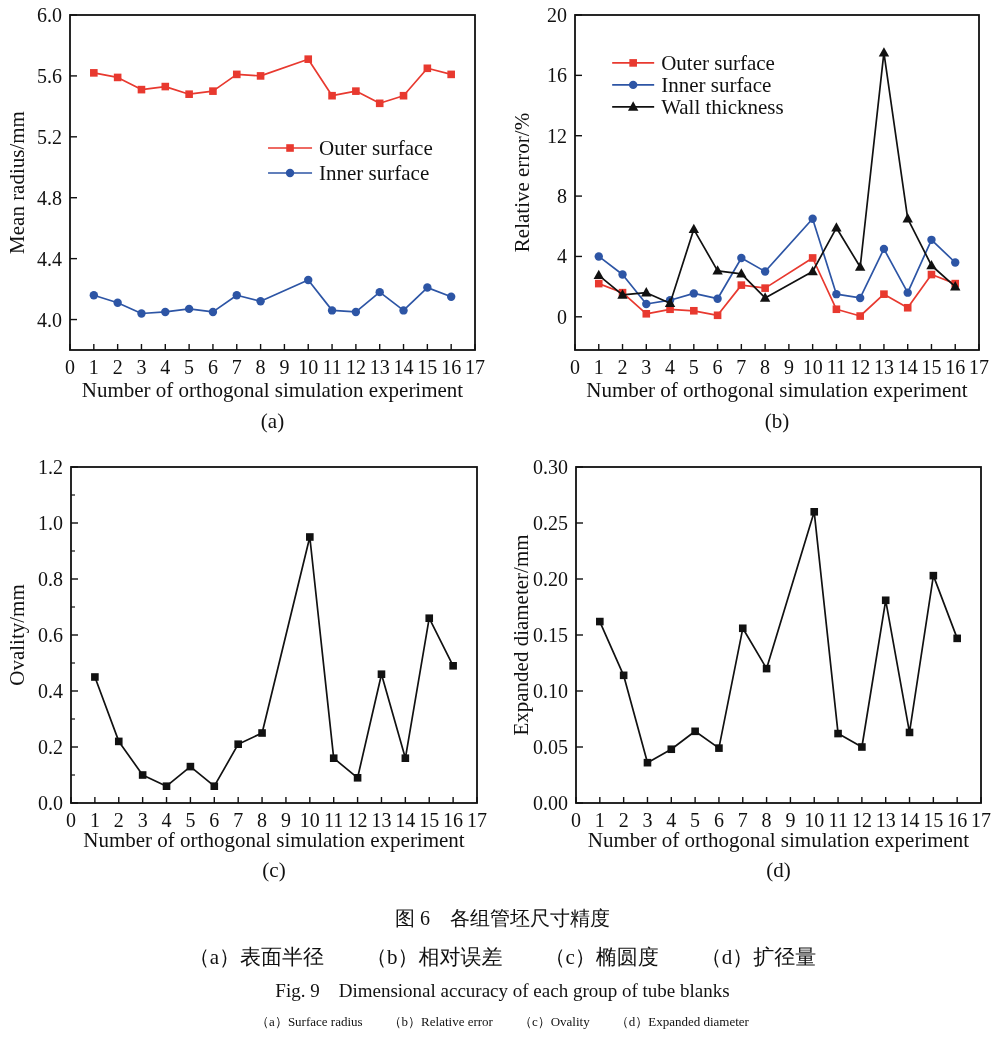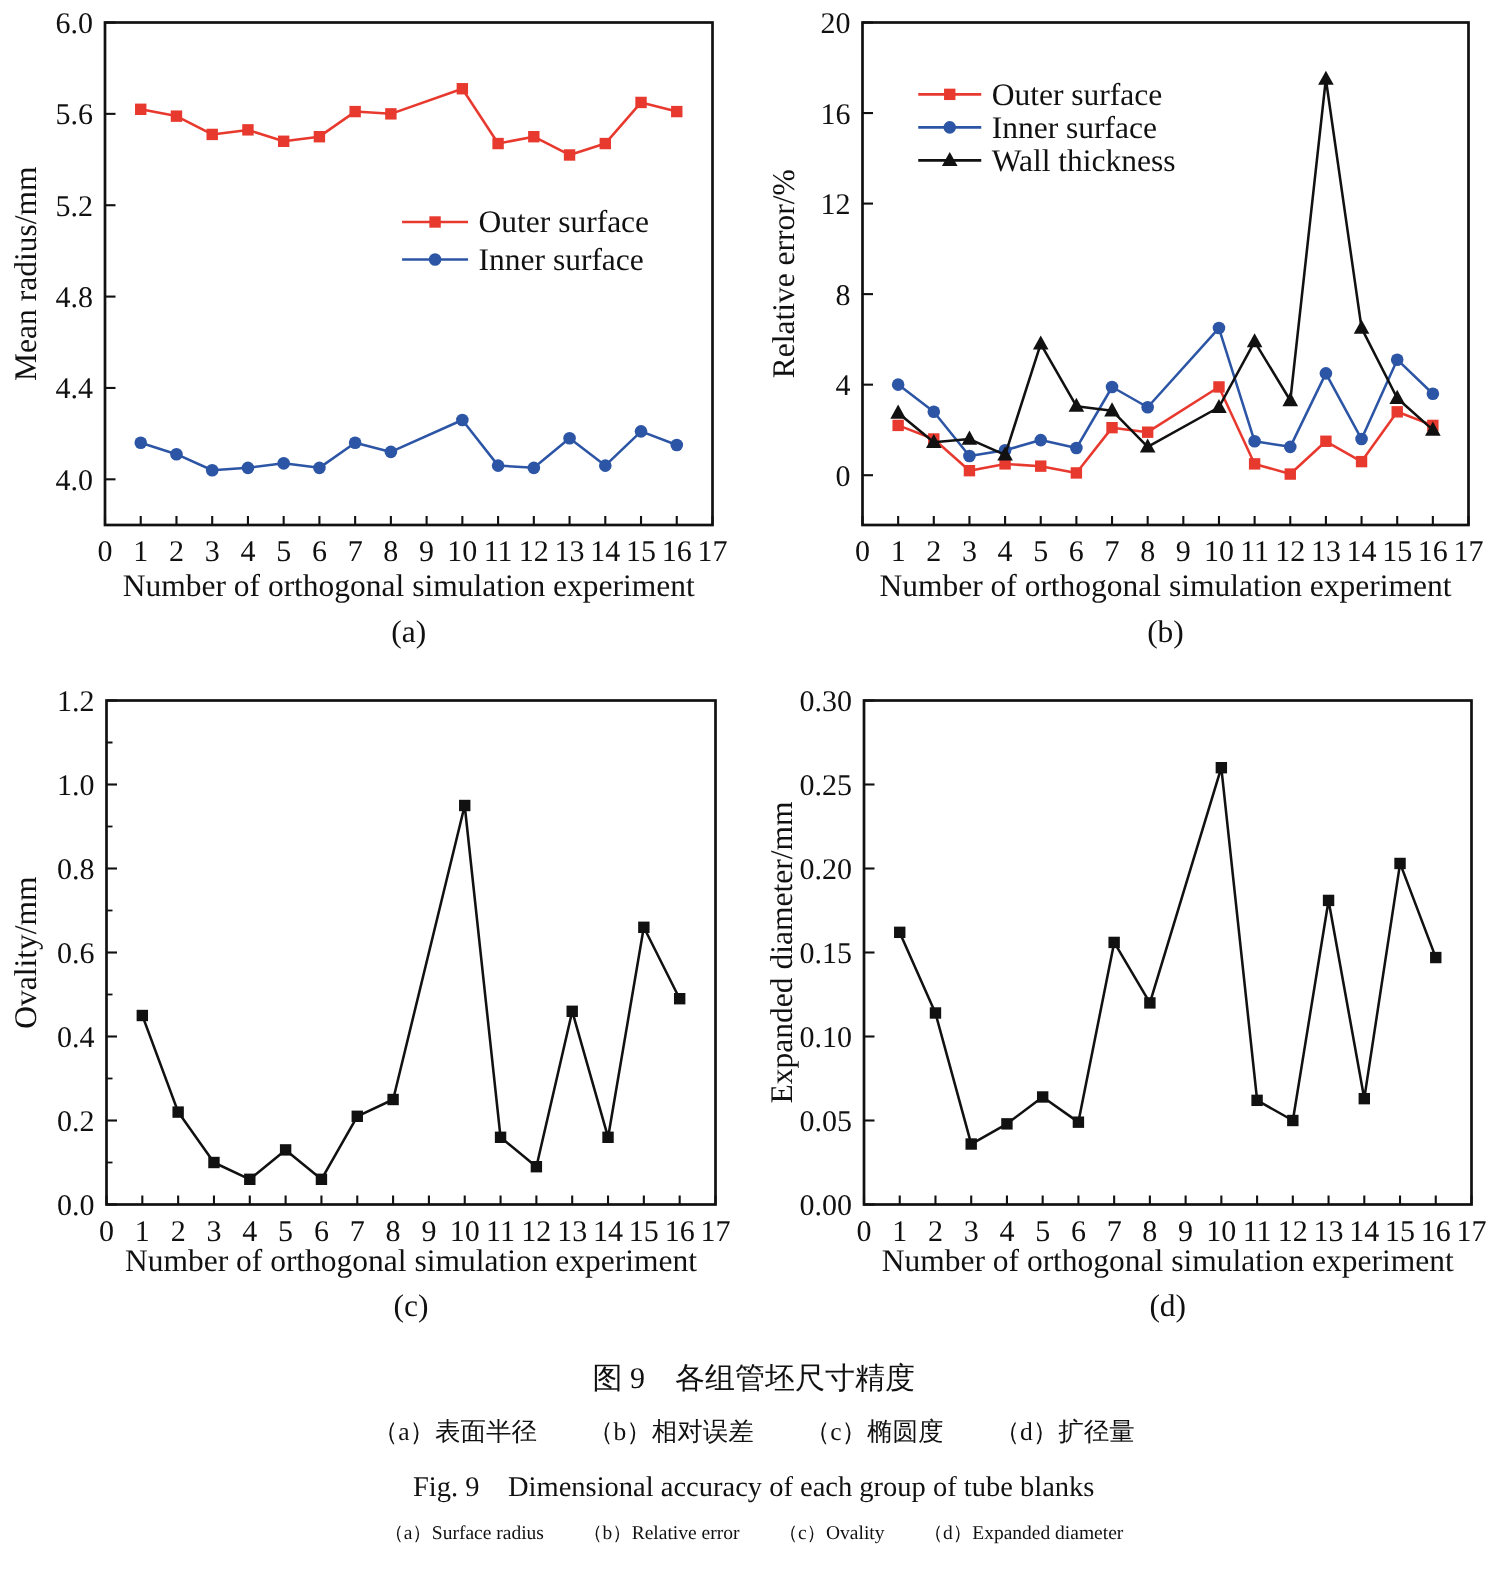--- a/index.html
+++ b/index.html
@@ -6,21 +6,21 @@
   #page{position:relative;width:1005px;height:1050px;background:#fff;overflow:hidden;
         font-family:"Liberation Serif","DejaVu Serif",serif;}
   .chart{position:absolute;}
   #chart-a{left:0;top:0;}
   #chart-b{left:502px;top:0;}
   #chart-c{left:0;top:445px;}
   #chart-d{left:502px;top:445px;}
   svg text{font-family:"Liberation Serif","DejaVu Serif",serif;fill:#111;}
   .cap{position:absolute;left:0;width:100%;text-align:center;color:#111;white-space:pre;}
   #cap-zh-title{top:905px;font-size:20px;}
-  #cap-zh-items{top:943px;font-size:17px;}
+  #cap-zh-items{top:943px;font-size:21px;}
   #cap-en-title{top:978px;font-size:19px;}
   #cap-en-items{top:1013px;font-size:13px;}
 </style>
 </head>
 <body>
 
 <div id="page">
   <svg id="chart-a" class="chart" width="503" height="445" viewBox="0 0 503 445">
       <rect x="70" y="15" width="405" height="335" fill="none" stroke="#111111" stroke-width="1.8"></rect>
       <g>
@@ -402,17 +402,17 @@
         <rect x="379.90588235294115" y="151.47999999999996" width="7.6" height="7.6" fill="#111111"></rect>
         <rect x="403.72941176470584" y="283.64" width="7.6" height="7.6" fill="#111111"></rect>
         <rect x="427.55294117647054" y="126.83999999999999" width="7.6" height="7.6" fill="#111111"></rect>
         <rect x="451.3764705882353" y="189.56" width="7.6" height="7.6" fill="#111111"></rect>
       </g>
       <text x="276.5" y="402" font-size="21" text-anchor="middle">Number of orthogonal simulation experiment</text>
       <text x="26" y="190" font-size="21" text-anchor="middle" transform="rotate(-90 26 190)">Expanded diameter/mm</text>
       <text x="276.5" y="432" font-size="21" text-anchor="middle">(d)</text>
     </svg>
 
-  <div id="cap-zh-title" class="cap">图 9　各组管坯尺寸精度</div>
+  <div id="cap-zh-title" class="cap">图 6　各组管坯尺寸精度</div>
   <div id="cap-zh-items" class="cap">（a）表面半径　　（b）相对误差　　（c）椭圆度　　（d）扩径量</div>
   <div id="cap-en-title" class="cap">Fig. 9　Dimensional accuracy of each group of tube blanks</div>
   <div id="cap-en-items" class="cap">（a）Surface radius　　（b）Relative error　　（c）Ovality　　（d）Expanded diameter</div>
 </div>
 
 </body></html>

